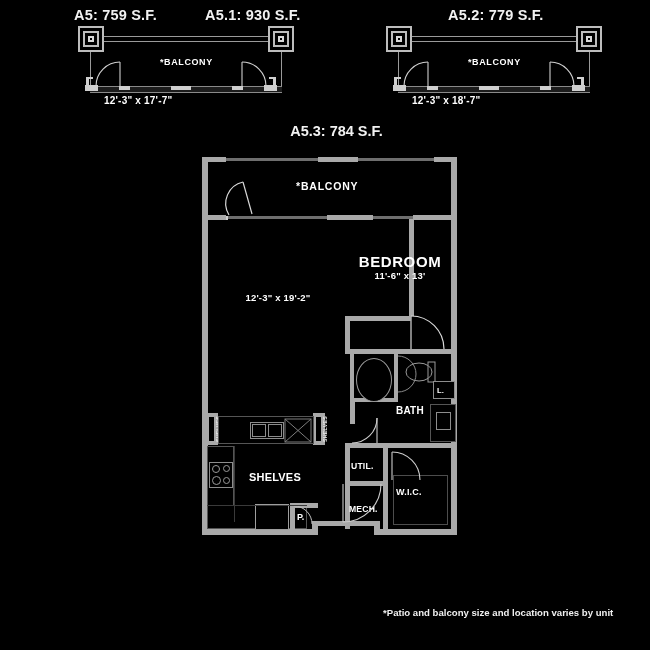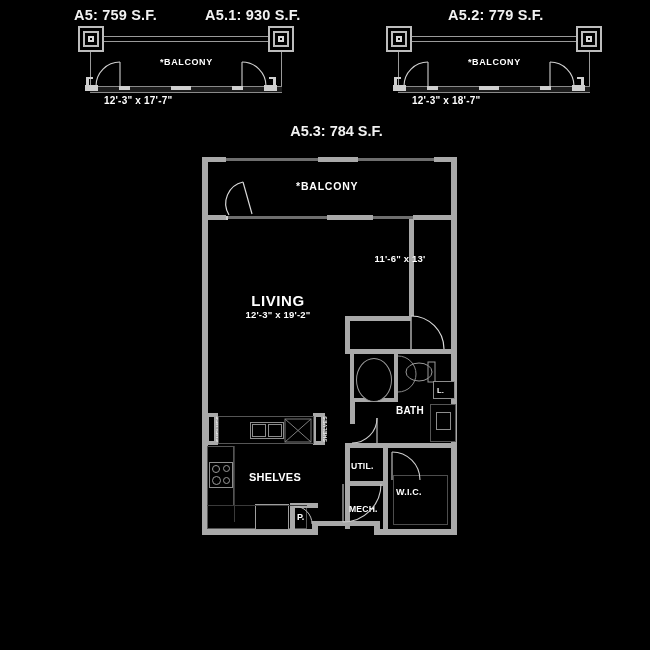--- a/index.html
+++ b/index.html
@@ -311,24 +311,24 @@
     <svg style="left:0; top:0; width:650px; height:650px;">
       <path d="M 411 316 A 33 33 0 0 1 444 349" fill="none" stroke="#d8d8d8" stroke-width="1.2"></path>
       <line x1="411" y1="316" x2="411" y2="349" stroke="#d8d8d8" stroke-width="1.2"></line>
     </svg>
 
     <div class="wall" style="left:345px; top:349px; width:112px; height:5px;"></div>
     <div class="wall" style="left:345px; top:316px; width:5px; height:38px;"></div>
     <div class="wall" style="left:345px; top:316px; width:66px; height:5px;"></div>
 
     <div class="room-label" style="left:218px; top:292px; width:120px;">
-      <div class="room-name">LIVING</div>
       <div class="room-dim">12'-3" x 19'-2"</div>
     </div>
     <div class="room-label" style="left:340px; top:253px; width:120px;">
+      <div class="room-name">BEDROOM</div>
       <div class="room-dim">11'-6" x 13'</div>
     </div>
 
     <div class="wall" style="left:350px; top:354px; width:4px; height:48px;"></div>
     <div class="wall" style="left:350px; top:398px; width:48px; height:4px;"></div>
     <div class="wall" style="left:394px; top:354px; width:4px; height:48px;"></div>
     <div class="oval" style="left:356px; top:358px; width:36px; height:44px;"></div>
 
     <svg style="left:0; top:0; width:650px; height:650px;">
       <ellipse cx="419" cy="372" rx="13" ry="9" fill="none" stroke="#9a9a9a" stroke-width="1"></ellipse>
@@ -417,14 +417,15 @@
     <div class="tiny-room" style="left:297px; top:512px; font-size:9px;">P.</div>
     <svg style="left:0; top:0; width:650px; height:650px;">
       <path d="M 294 506 A 18 18 0 0 1 312 524" fill="none" stroke="#bdbdbd" stroke-width="1"></path>
     </svg>
 
     <div class="thinline" style="left:234px; top:446px; width:1px; height:76px; background:#3a3a3a;"></div>
     <div class="thinline" style="left:207px; top:505px; width:100px; height:1px; background:#3a3a3a;"></div>
 
   </div>
 
+  <div class="footnote" style="left:383px; top:607px;">*Patio and balcony size and location varies by unit</div>
 
 </div>
 
 </body></html>

